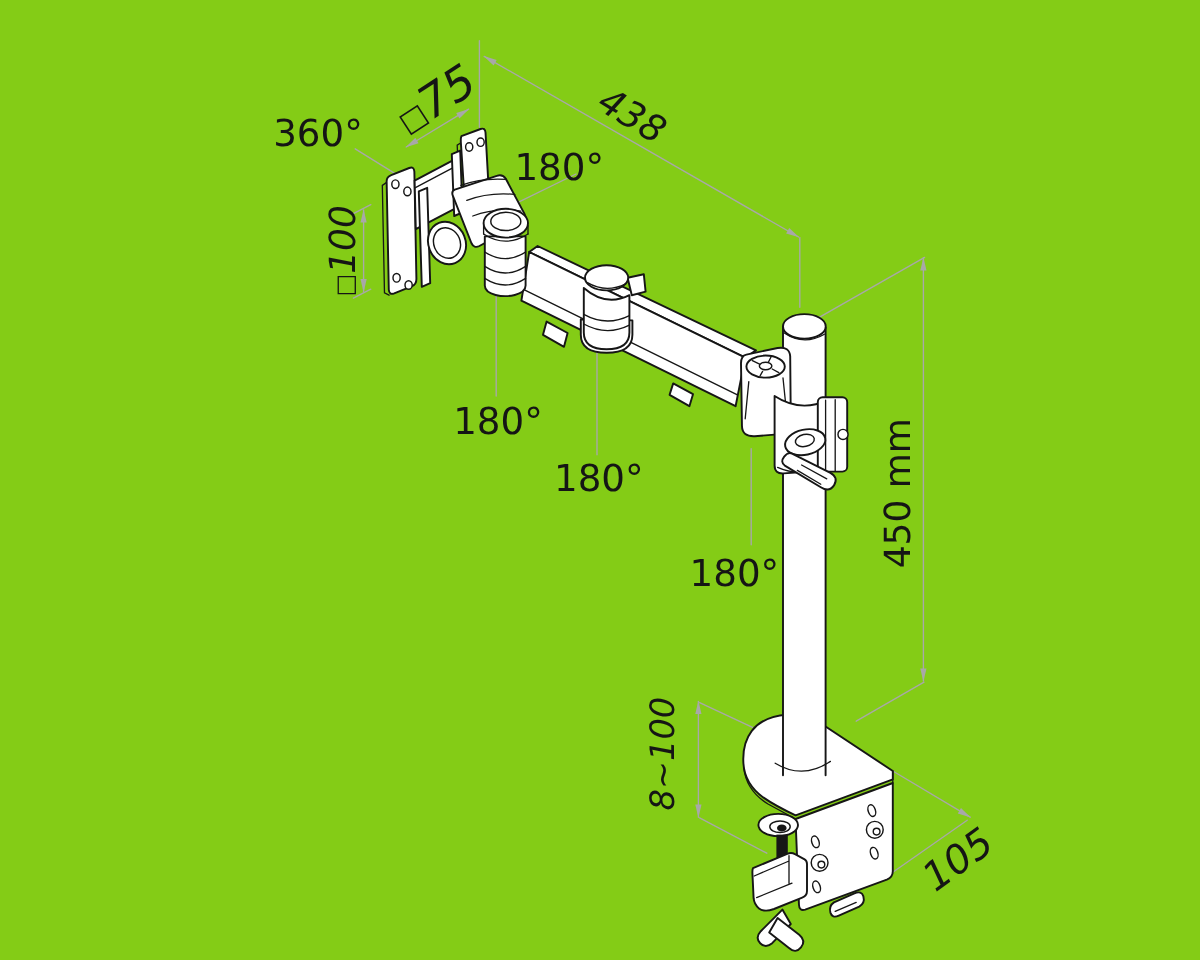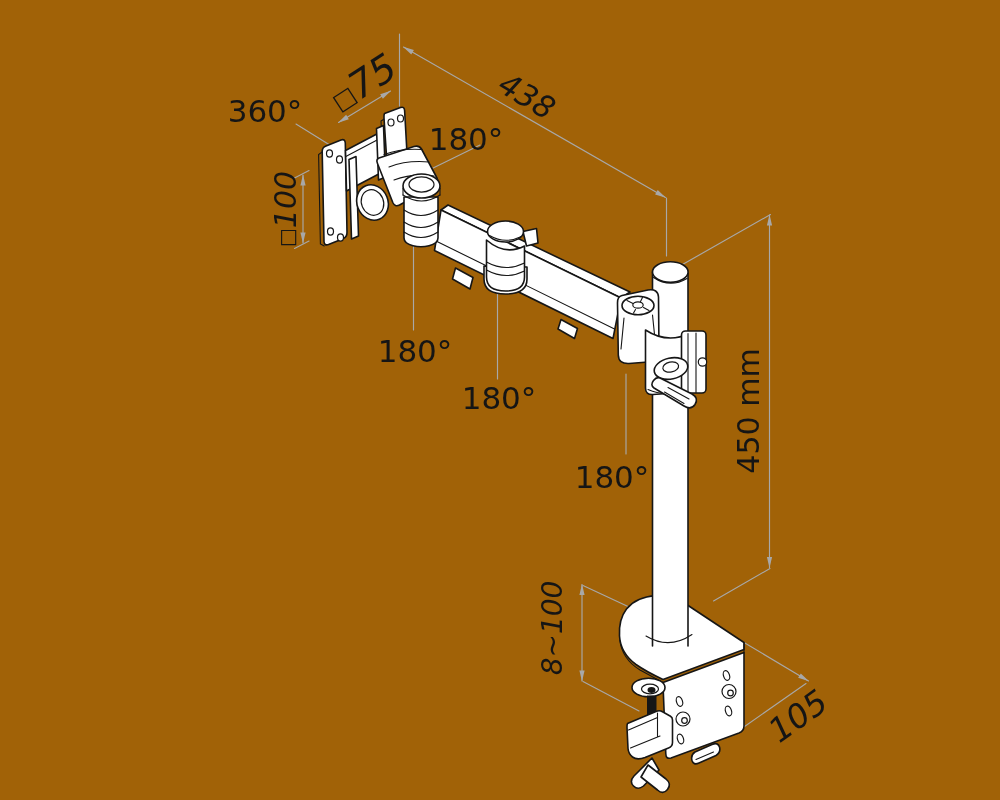--- a/index.html
+++ b/index.html
@@ -1,16 +1,16 @@
 <!DOCTYPE html>
 <html><head>
 <meta charset="utf-8">
 <style>
   html,body{margin:0;padding:0;background:#ffffff;}
-  .canvas{position:relative;width:1000px;height:800px;background:#a16207;overflow:hidden;}
+  .canvas{position:relative;width:1000px;height:800px;background:#84cc16;overflow:hidden;}
   svg{display:block;}
   
   .o{fill:#ffffff;stroke:#161616;stroke-width:1.6;stroke-linejoin:round;stroke-linecap:round;}
   .l{fill:none;stroke:#161616;stroke-width:1.1;stroke-linecap:round;}
   .h{fill:#ffffff;stroke:#161616;stroke-width:1.2;}
   .k{fill:#161616;stroke:none;}
   
   .d{fill:none;stroke:#a8a8a8;stroke-width:1.15;stroke-linecap:round;}
   
   .t{font-family:"DejaVu Sans","Liberation Sans",sans-serif;fill:#151515;}

